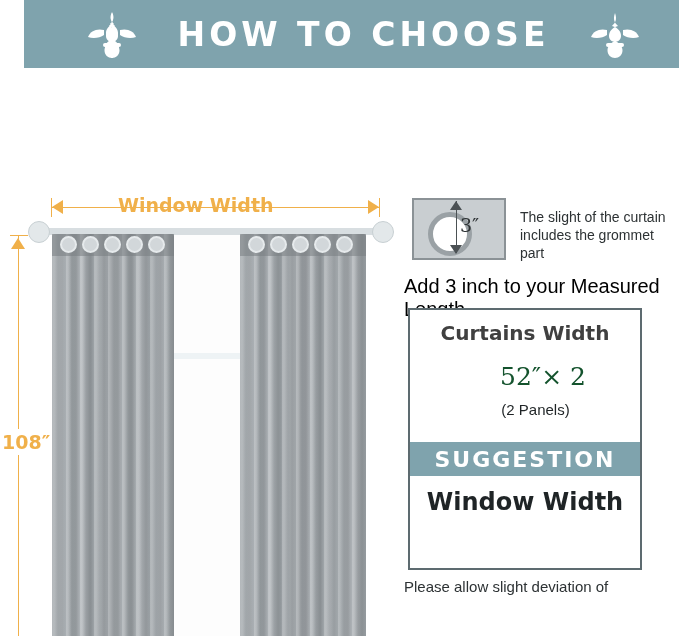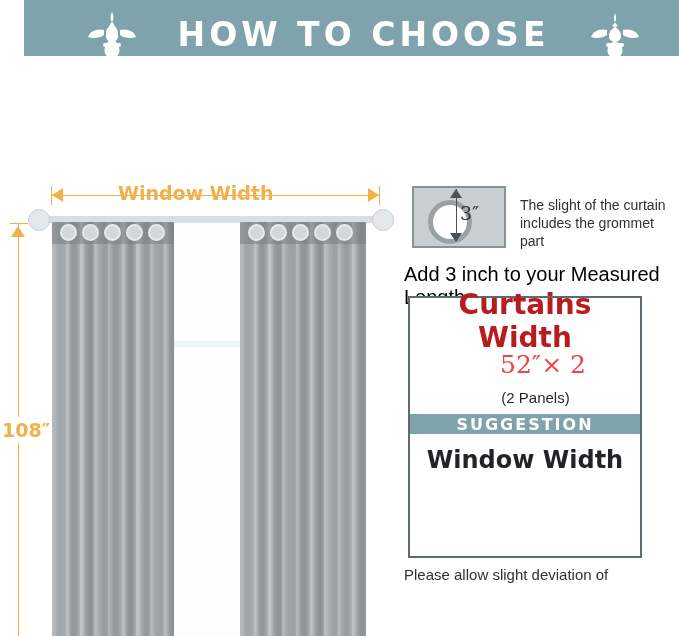--- a/index.html
+++ b/index.html
@@ -23,21 +23,21 @@
     letter-spacing:4px;
     font-family:"DejaVu Sans", sans-serif;
   }
   .fleur{
     position:absolute;top:10px;width:60px;height:48px;
   }
   .fleur.left{left:58px;}
   .fleur.right{right:58px;}
 
   
-  .canvas{position:absolute;left:0;top:56px;width:679px;height:568px;background:#fff;}
+  .canvas{position:absolute;left:0;top:68px;width:679px;height:568px;background:#fff;}
 
   
   .win-width-label{
     position:absolute;left:118px;top:126px;
     color:#f0b04a;font-size:19px;font-weight:bold;
     font-family:"DejaVu Sans", sans-serif;
   }
   .ww-line{position:absolute;left:52px;top:139px;width:328px;height:0;border-top:1.5px solid #f0b04a;}
   .ww-tick-l{position:absolute;left:51px;top:130px;width:0;height:19px;border-left:1.5px solid #f0b04a;}
   .ww-tick-r{position:absolute;left:379px;top:130px;width:0;height:19px;border-left:1.5px solid #f0b04a;}
@@ -110,26 +110,26 @@
   }
 
   
   .card{
     position:absolute;left:408px;top:240px;width:230px;height:258px;
     border:2px solid #5d6b70;background:#ffffff;
   }
   .card-row{
     display:flex;align-items:center;justify-content:center;text-align:center;
   }
-  .card-title{height:46px;font-size:28px;font-weight:bold;color:#b91c1c;font-family:"DejaVu Sans", sans-serif;}
-  .card-sub{height:40px;font-size:25px;color:#ef4444;font-family:"DejaVu Serif", serif;padding-left:36px;}
+  .card-title{height:46px;font-size:20px;font-weight:bold;color:#404040;font-family:"DejaVu Sans", sans-serif;}
+  .card-sub{height:40px;font-size:25px;color:#14532d;font-family:"DejaVu Serif", serif;padding-left:36px;}
   .card-panels{height:26px;font-size:15px;color:#1f2426;padding-left:21px;}
   .card-suggest{
-    height:20px;background:#7fa3ad;color:#ffffff;font-size:16px;font-weight:bold;letter-spacing:2px;
-    font-family:"DejaVu Sans", sans-serif;margin-top:4px;
+    height:34px;background:#7fa3ad;color:#ffffff;font-size:22px;font-weight:bold;letter-spacing:2px;
+    font-family:"DejaVu Sans", sans-serif;margin-top:20px;
   }
   .card-ww{height:52px;font-size:24px;font-weight:bold;color:#1f2426;font-family:"DejaVu Sans", sans-serif;}
   .card-range{height:48px;font-size:25px;color:#1f2426;font-family:"DejaVu Serif", serif;}
 
   .deviation{
     position:absolute;left:404px;top:508px;width:268px;
     font-size:15px;color:#2d3234;line-height:22px;
   }
 </style>
 </head>

